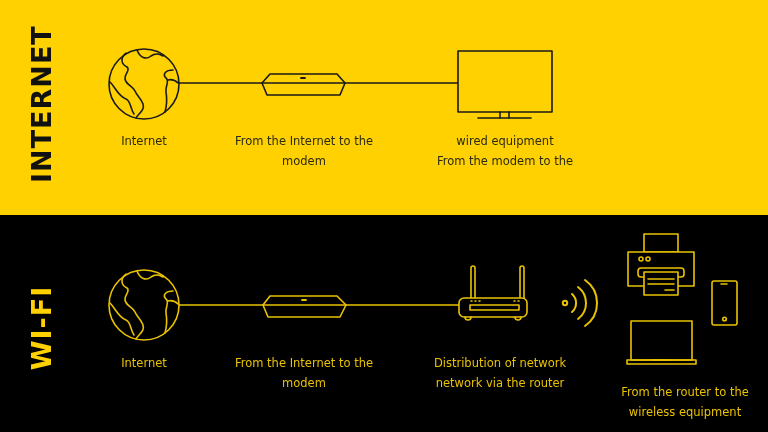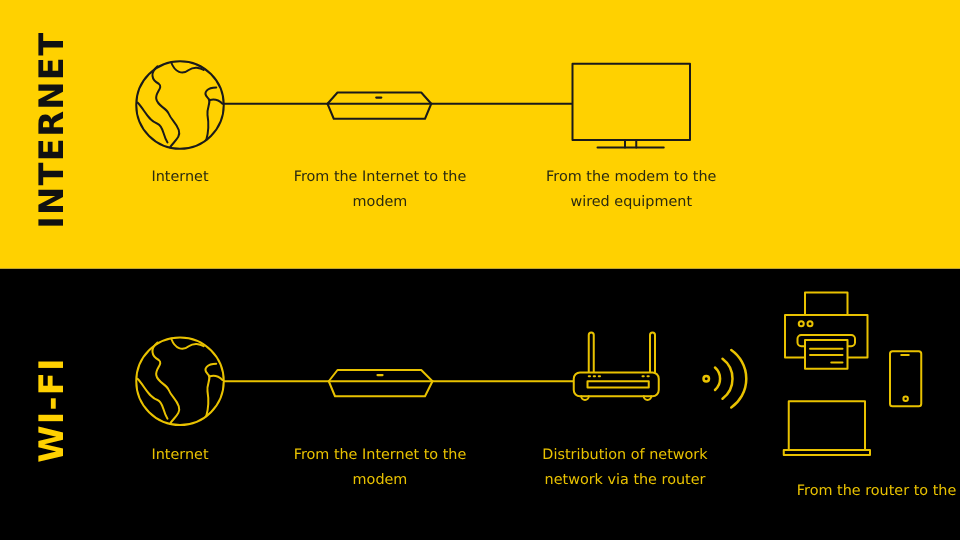--- a/index.html
+++ b/index.html
@@ -127,30 +127,31 @@
 </svg>
 
 <div class="label label-dark" style="left:104px; top:131px; width:80px;">
   <span>Internet</span>
 </div>
 <div class="label label-dark" style="left:224px; top:131px; width:160px;">
   <span>From the Internet to the</span>
   <span>modem</span>
 </div>
 <div class="label label-dark" style="left:425px; top:131px; width:160px;">
+  <span>wired equipment</span>
   <span>From the modem to the</span>
-  <span>wired equipment</span>
 </div>
 
 <div class="label label-yellow" style="left:104px; top:353px; width:80px;">
   <span>Internet</span>
 </div>
 <div class="label label-yellow" style="left:224px; top:353px; width:160px;">
   <span>From the Internet to the</span>
   <span>modem</span>
 </div>
 <div class="label label-yellow" style="left:420px; top:353px; width:160px;">
   <span>Distribution of network</span>
   <span>network via the router</span>
 </div>
-<div class="label label-yellow" style="left:605px; top:382px; width:160px;text-align:right;">
+<div class="label label-yellow" style="left:605px; top:382px; width:160px;">
   <span>From the router to the</span>
+  <span>wireless equipment</span>
 </div>
 
 </body></html>

